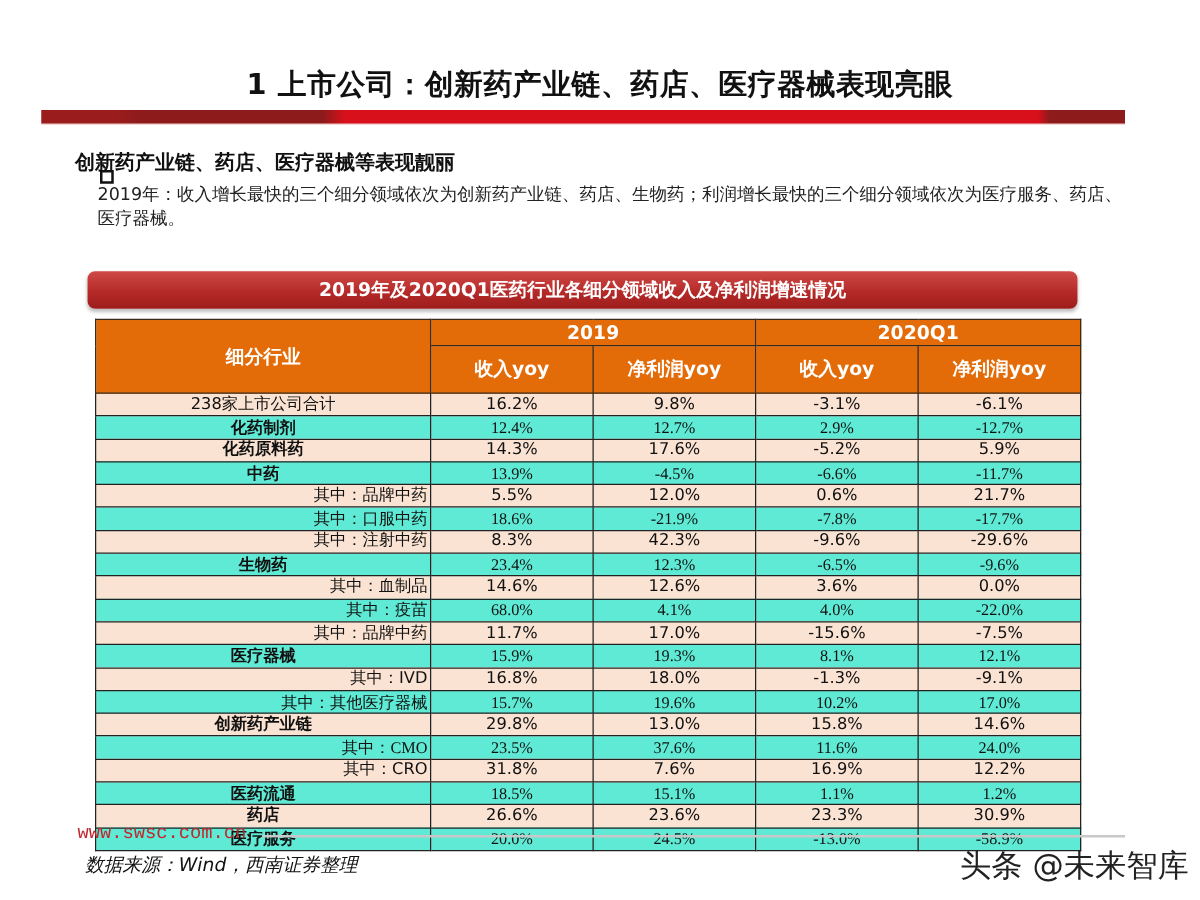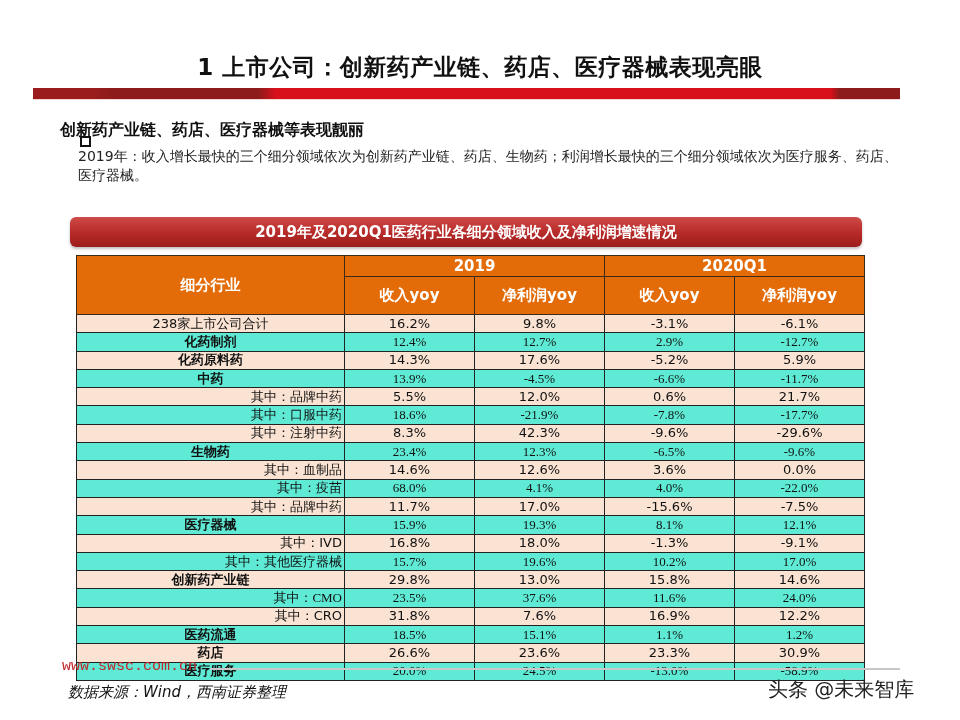--- a/index.html
+++ b/index.html
@@ -53,21 +53,21 @@
   .footer-line {
     position: absolute; left: 210px; top: 668px; width: 690px; height: 2px; background: #c8c8c8;
   }
   .footer-url {
     position: absolute; left: 62px; top: 658px; font-size: 15px; color: #c0272d; font-family: Liberation Mono, monospace;
   }
   .source-note {
     position: absolute; left: 68px; top: 683px; font-size: 15px; font-style: italic; color: #111;
   }
   .watermark {
-    position: absolute; left: 768px; top: 676px; font-size: 20px; color: #222;
+    position: absolute; left: 768px; top: 676px; font-size: 25px; color: #222;
   }
   .top-rule {
     position: absolute; left: 33px; top: 99px; width: 867px; height: 1px; background: #f3d6d6;
   }
 </style>
 </head>
 <body>
 
 <div class="page-title">1 上市公司：创新药产业链、药店、医疗器械表现亮眼</div>
 <div class="title-bar"></div>

